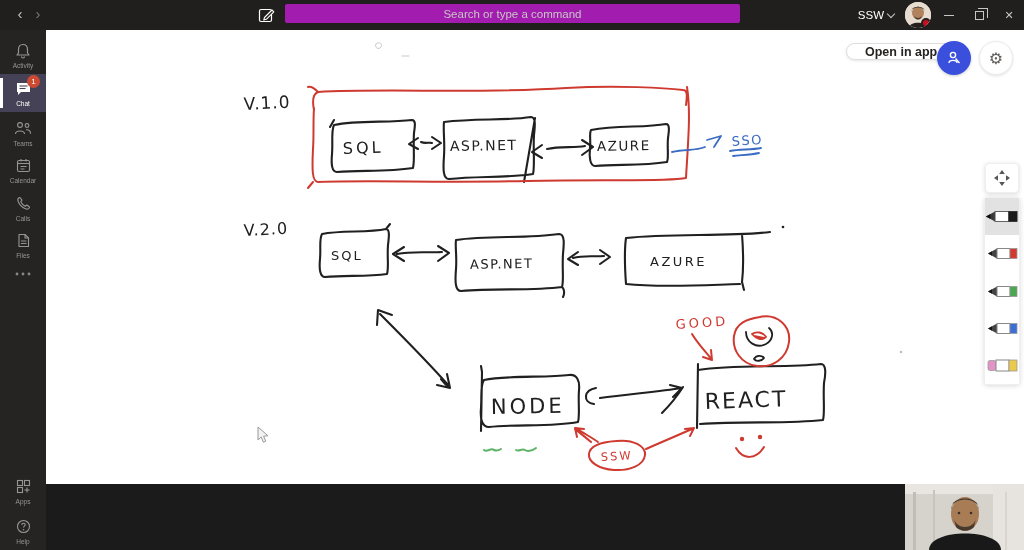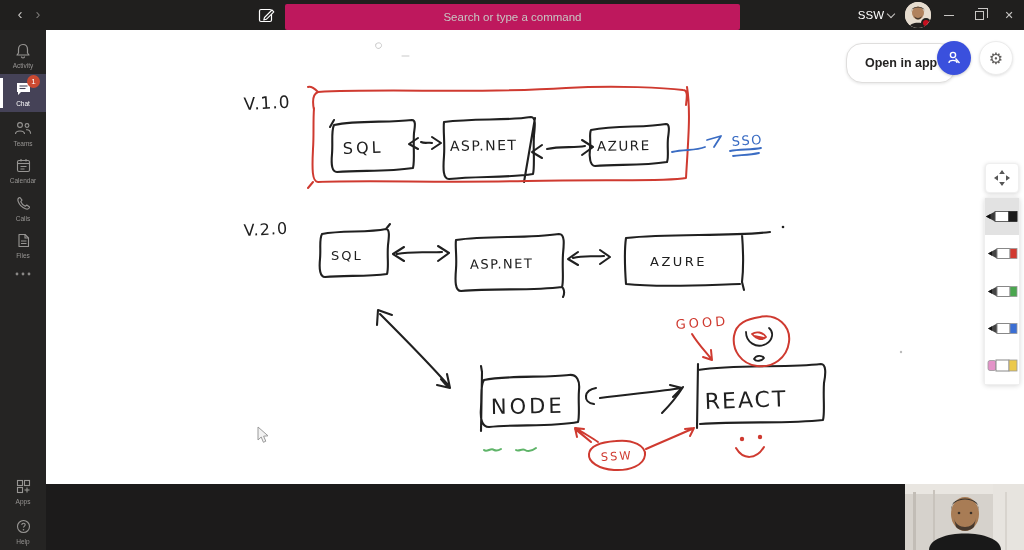--- a/index.html
+++ b/index.html
@@ -6,21 +6,21 @@
   html,body { width:1024px; height:550px; overflow:hidden; background:#000; }
   body { font-family:"Liberation Sans", sans-serif; }
   .app { position:relative; width:1024px; height:550px; background:#1c1b1a; }
 
   
   .titlebar { position:absolute; left:0; top:0; width:1024px; height:30px; background:#201f1e; }
   .navbtn { position:absolute; top:0; width:20px; height:30px; line-height:28px; text-align:center;
             color:#c8c6c4; font-size:15px; cursor:pointer; }
   .navbtn.fwd { color:#7a7876; }
   .compose { position:absolute; left:257px; top:6px; width:19px; height:19px; background:none; border:none; cursor:pointer; }
-  .search { position:absolute; left:285px; top:4px; width:455px; height:26px; background:#be185d; border:none;
+  .search { position:absolute; left:285px; top:4px; width:455px; height:19px; background:#a21caf; border:none;
             border-radius:2px; color:#c8c6c4; font-size:11.5px; text-align:center; outline:none; }
   .search::placeholder { color:#c8c6c4; opacity:1; }
   .org { position:absolute; right:130px; top:0; height:30px; display:flex; align-items:center; gap:4px;
          color:#ffffff; font-size:11.5px; cursor:pointer; }
   .chev-down { width:6px; height:6px; border-right:1.4px solid #c8c6c4; border-bottom:1.4px solid #c8c6c4;
                transform:rotate(45deg); margin-top:-3px; }
   .tb-avatar { position:absolute; right:93px; top:2px; width:26px; height:26px; border-radius:50%; overflow:hidden;
                background:#e8ded2; cursor:pointer; }
   .tb-avatar .badge-dot { position:absolute; right:0px; bottom:0px; width:10px; height:10px; border-radius:50%;
                background:#c50f1f; border:2px solid #201f1e; }
@@ -41,21 +41,21 @@
   .rail-item.selected .lbl { color:#ffffff; }
   .icon-wrap { position:relative; width:20px; height:18px; display:flex; align-items:center; justify-content:center; }
   .badge { position:absolute; right:-7px; top:-5px; min-width:13px; height:13px; border-radius:7px; background:#cc4a31;
            color:#fff; font-size:8px; line-height:13px; text-align:center; padding:0 2px; }
 
   
   .stage { position:absolute; left:46px; top:30px; width:978px; height:520px; background:#1c1b1b; }
   .whiteboard { position:absolute; left:0; top:0; width:978px; height:454px; background:#ffffff; }
   .sketch-svg { position:absolute; left:0; top:0; }
 
-  .open-in-app { position:absolute; left:800px; top:13px; height:40px; padding:0 18px; background:#fff;
+  .open-in-app { position:absolute; left:800px; top:13px; height:17px; padding:0 18px; background:#fff;
                  border:1px solid #dfdedd; border-radius:16px; font-size:12.5px; font-weight:bold; color:#252423;
                  box-shadow:0 1px 3px rgba(0,0,0,.10); cursor:pointer; font-family:"Liberation Sans",sans-serif; }
   .presenter-btn { position:absolute; left:891px; top:11px; width:34px; height:34px; border-radius:50%;
                  background:#3a50dd; border:none; box-shadow:0 1px 3px rgba(0,0,0,.2); cursor:pointer;
                  display:flex; align-items:center; justify-content:center; }
   .gear-btn { position:absolute; left:933px; top:11px; width:34px; height:34px; border-radius:50%; background:#fff;
                  border:1px solid #ececec; box-shadow:0 1px 3px rgba(0,0,0,.12); cursor:pointer;
                  color:#605e5c; font-size:16px; line-height:31px; text-align:center; }
 
   .tool-handle { position:absolute; left:939px; top:133px; width:34px; height:30px; background:#fff; border:1px solid #efefef;

